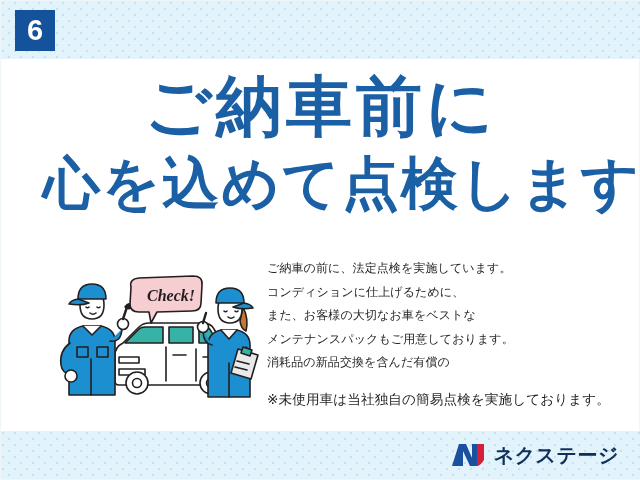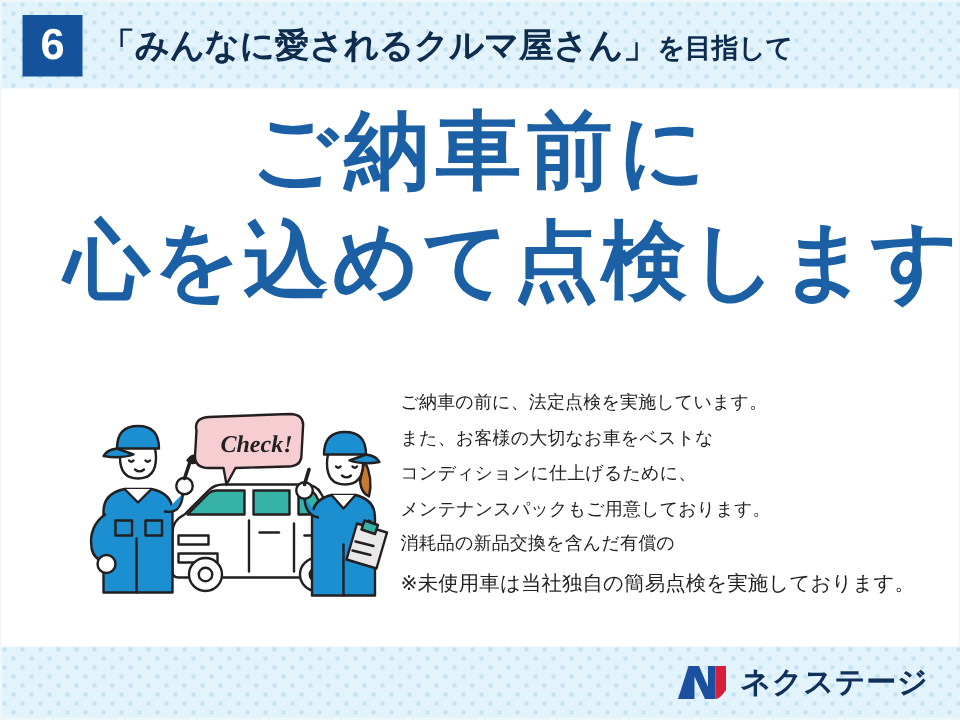--- a/index.html
+++ b/index.html
@@ -49,37 +49,37 @@
   .header-title .big{font-size:23px;letter-spacing:-0.2px;}
   .header-title .small{font-size:18px;letter-spacing:-0.2px;}
 
   
   .headline{
     position:absolute;left:0;top:72px;width:640px;
     text-align:center;color:#1b60a5;
     font-weight:bold;line-height:1.0;
   }
   .headline .l1{
-    display:block;font-size:57px;letter-spacing:4px;
+    display:block;font-size:66px;letter-spacing:4px;
   }
   .headline .l2{
     display:block;font-size:57px;letter-spacing:2px;margin-top:16px;text-align:right;
   }
 
   
   .body-copy{
     position:absolute;left:266px;top:256px;width:352px;
     color:#231f20;
   }
   .body-copy .line{
     display:block;font-size:12px;line-height:23.5px;
     letter-spacing:0.1px;white-space:nowrap;font-weight:500;
   }
   .body-copy .note{
-    display:block;font-size:13.6px;line-height:21px;margin-top:3px;
+    display:block;font-size:13.6px;line-height:21px;margin-top:14px;
     letter-spacing:0.1px;white-space:nowrap;
   }
 
   
   .illus{
     position:absolute;left:52px;top:262px;width:210px;height:145px;
   }
   .illus svg{display:block;width:210px;height:145px;}
 
   
@@ -99,35 +99,32 @@
 </head>
 <body>
 
 <div class="page">
 
   <div class="header dots">
     <div class="header-inner">
       <div class="num-badge">
         <span>6</span>
       </div>
-      <div class="header-title">
-        <span class="big">「みんなに愛されるクルマ屋さん」</span><span class="small">を目指して</span>
-      </div>
     </div>
   </div>
 
   <div class="headline">
     <span class="l1">ご納車前に</span>
     <span class="l2">心を込めて点検します</span>
   </div>
 
   <div class="body-copy">
     <span class="line">ご納車の前に、法定点検を実施しています。</span>
+    <span class="line">コンディションに仕上げるために、</span>
     <span class="line">また、お客様の大切なお車をベストな</span>
-    <span class="line">コンディションに仕上げるために、</span>
     <span class="line">メンテナンスパックもご用意しております。</span>
     <span class="line">消耗品の新品交換を含んだ有償の</span>
     <span class="note">※未使用車は当社独自の簡易点検を実施しております。</span>
   </div>
 
   <div class="illus">
     <svg viewBox="0 0 210 145" xmlns="http://www.w3.org/2000/svg">
       <g fill="none" stroke="#231f20" stroke-width="1.6" stroke-linecap="round" stroke-linejoin="round">
 
         <g>

